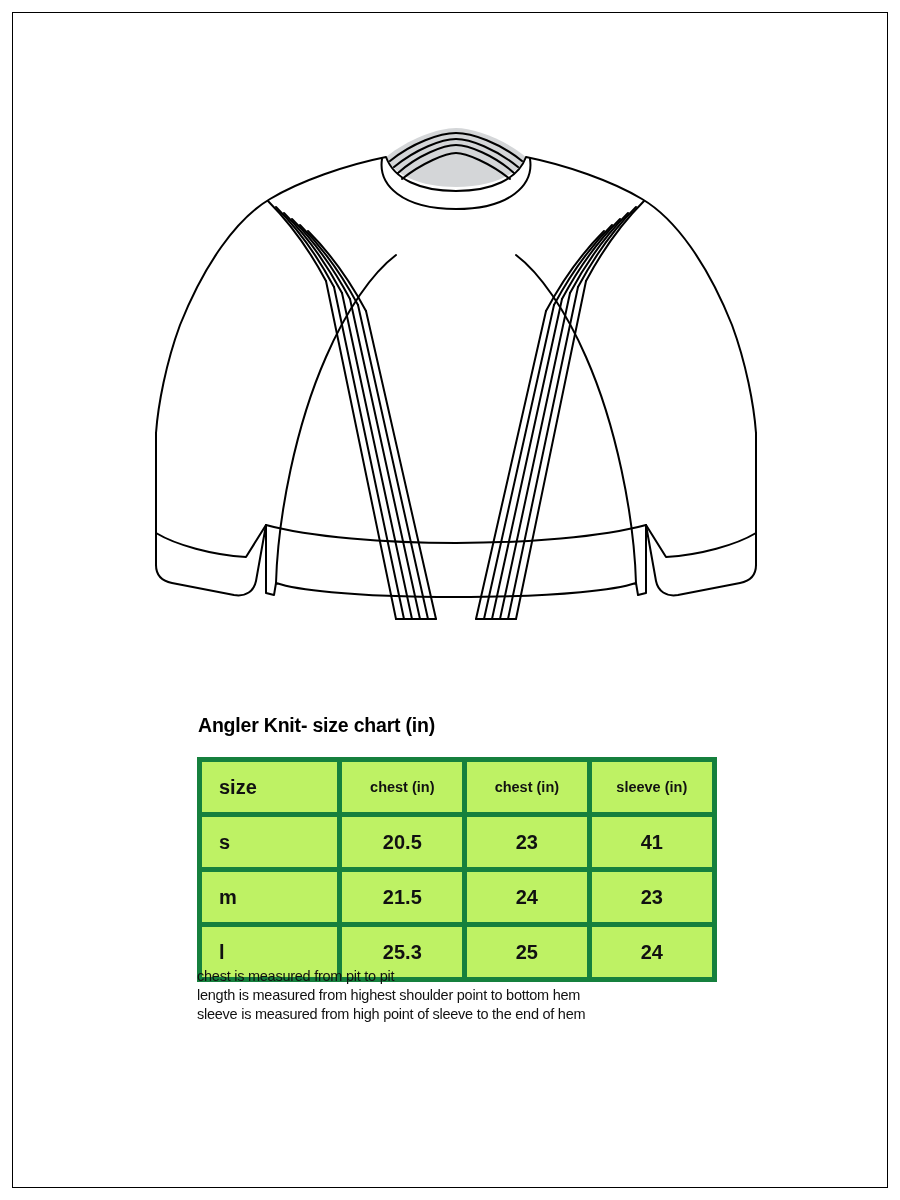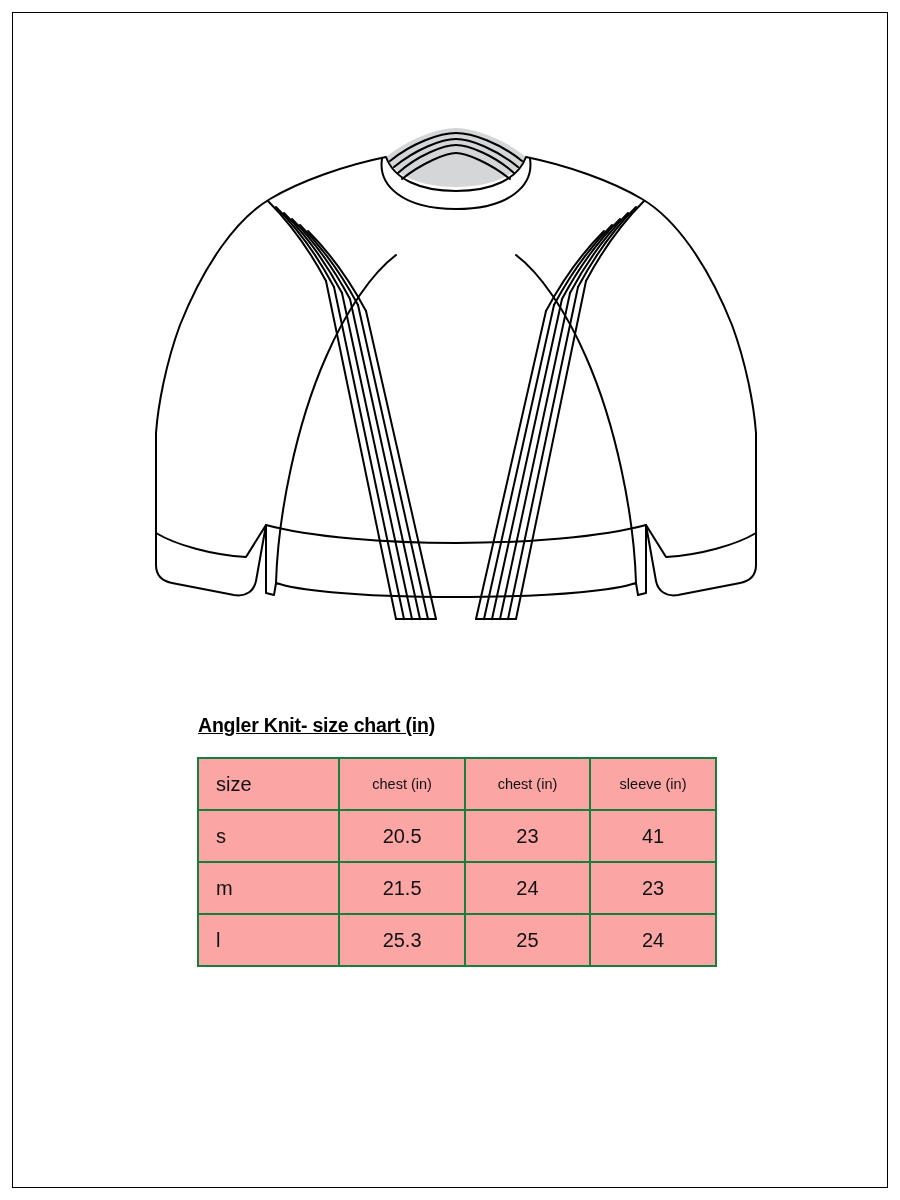--- a/index.html
+++ b/index.html
@@ -50,39 +50,38 @@
 
   
   .chart-title {
     position: absolute;
     left: 198px;
     top: 714px;
     font-size: 19.5px;
     font-weight: bold;
     letter-spacing: -0.2px;
     color: #000;
-    text-decoration: underline;
   }
 
   
   .size-table {
     position: absolute;
     left: 197px;
     top: 757px;
     width: 520px;
     border-collapse: collapse;
     background: #f7f7f7;
   }
   .size-table th,
   .size-table td {
-    border: 2px solid #15803d;
-    background: #fca5a5;
+    border: 5px solid #15803d;
+    background: #bef264;
     text-align: center;
     vertical-align: middle;
-    font-weight: normal;
+    font-weight: bold;
     color: #111;
   }
   .size-table .col-size {
     width: 130px;
   }
   .size-table .col-m {
     width: 130px;
     margin-left: 29px;
   }
   .size-table thead th {
@@ -246,14 +245,19 @@
       </tr>
       <tr>
         <td class="cell-size">l</td>
         <td>25.3</td>
         <td>25</td>
         <td>24</td>
       </tr>
     </tbody>
   </table>
 
+  <div class="notes">
+    <div>chest is measured from pit to pit</div>
+    <div>length is measured from highest shoulder point to bottom hem</div>
+    <div>sleeve is measured from high point of sleeve to the end of hem</div>
+  </div>
 
 </div>
 
 </body></html>

